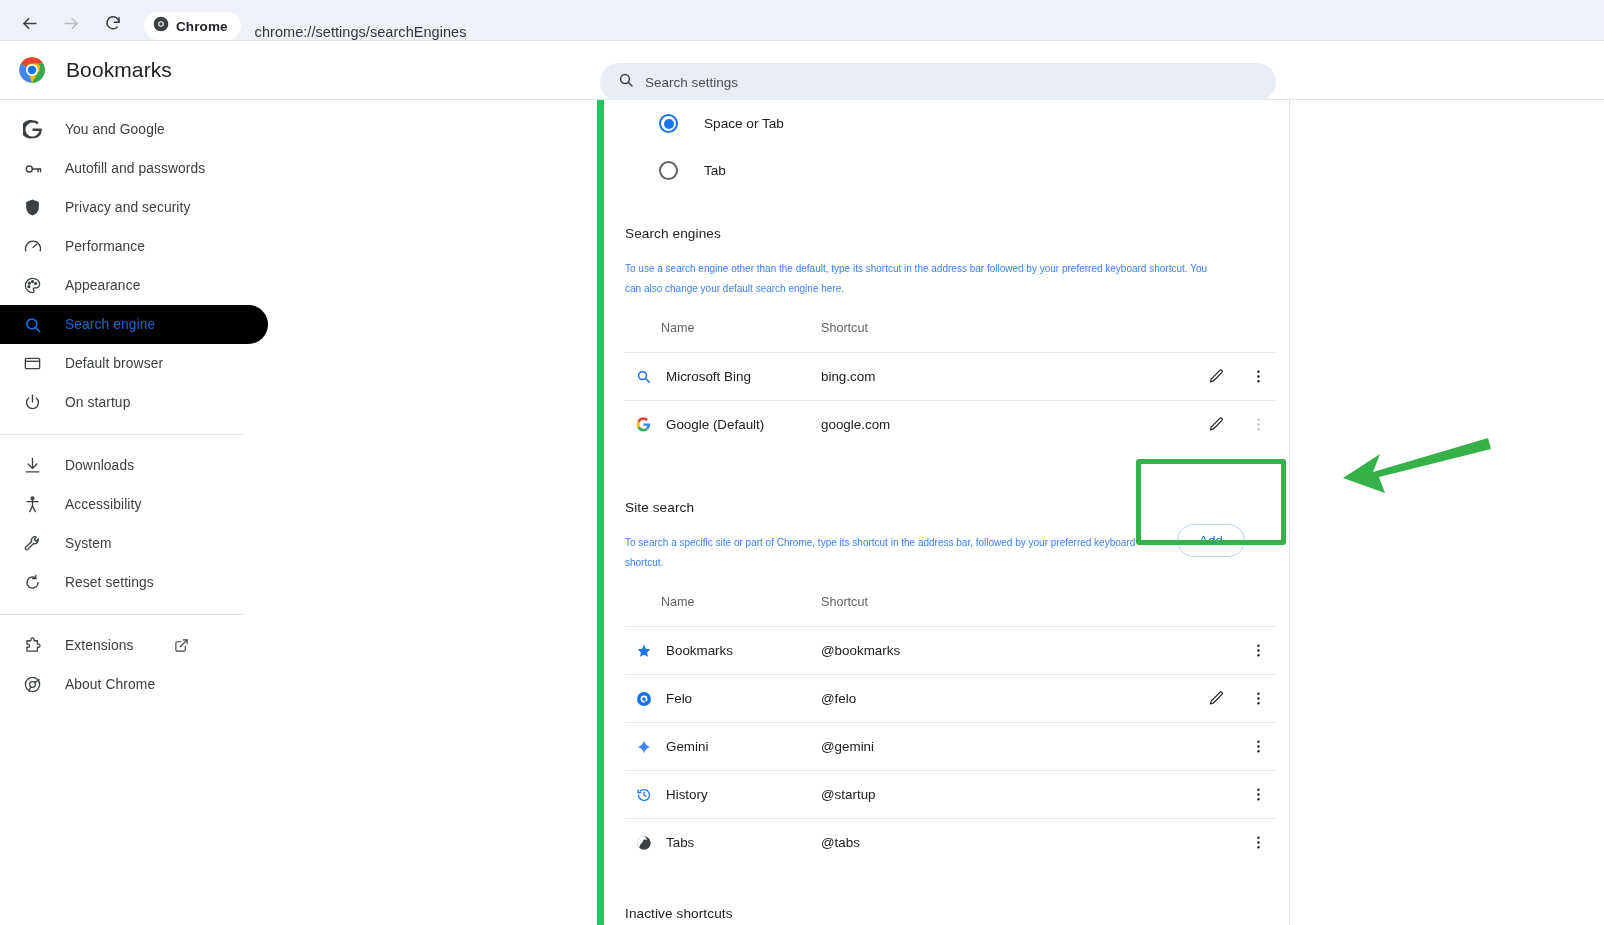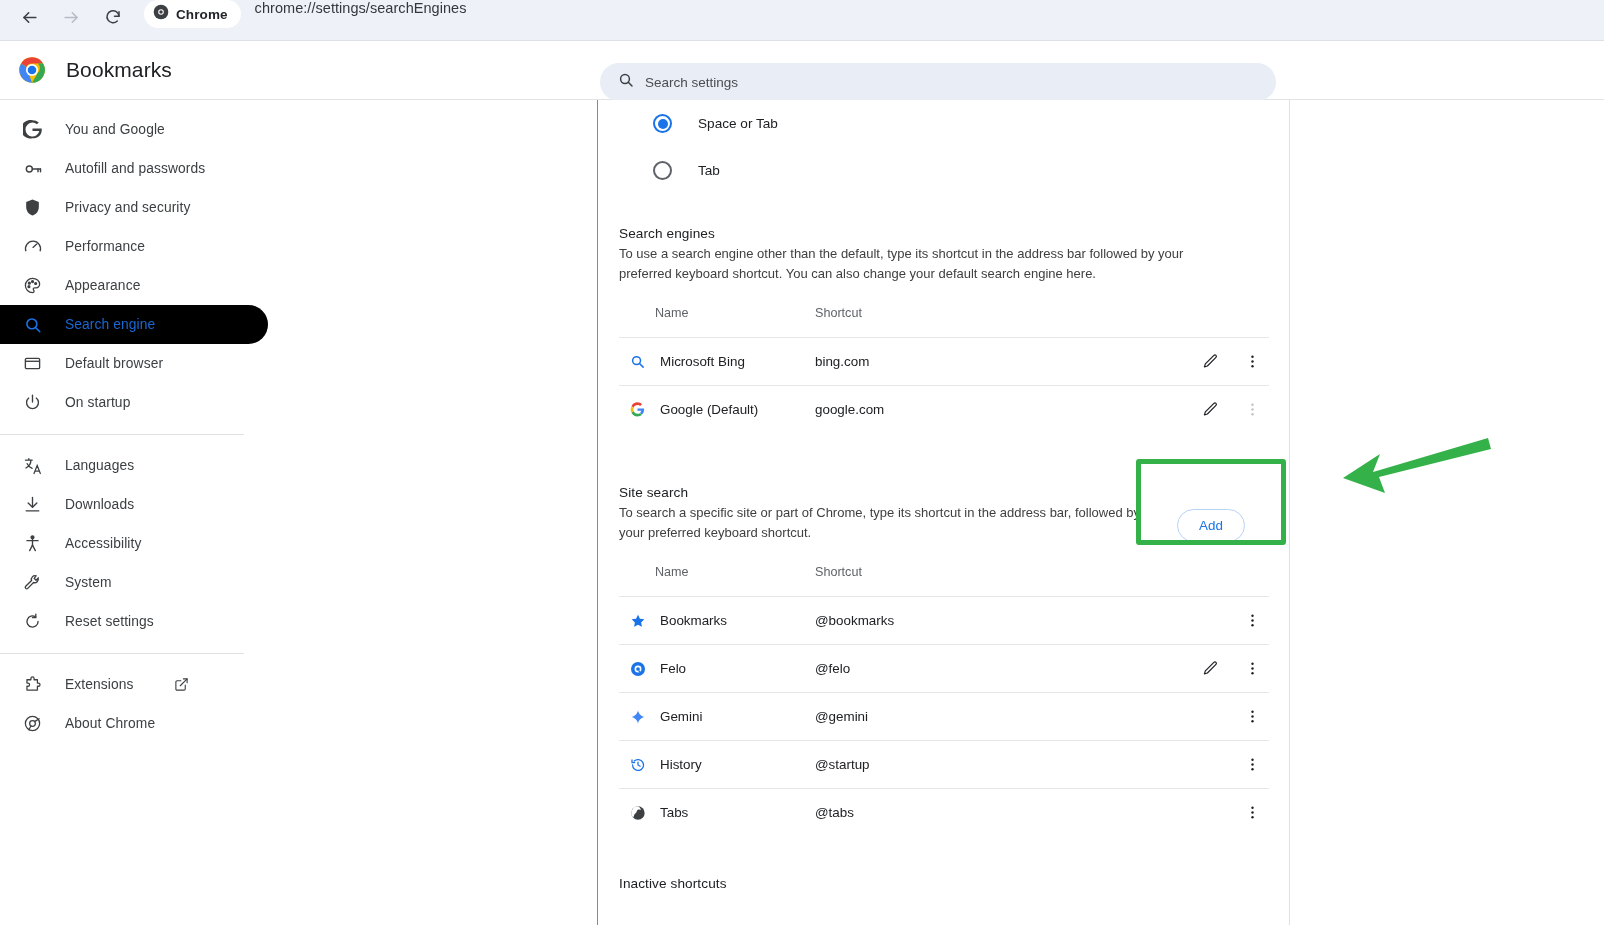--- a/index.html
+++ b/index.html
@@ -7,21 +7,21 @@
     width: 1604px; height: 925px;
     background: #ffffff;
     font-family: "Liberation Sans", sans-serif;
     overflow: hidden;
   }
 
   
   .omnibar {
     position: absolute; left: 0; top: 0; width: 1604px; height: 41px;
     background: #eef1f8;
-    display: flex; align-items: flex-start;
+    display: flex; align-items: flex-end;
     border-bottom: 1px solid #dcdfe6;
   }
   .nav-btn {
     width: 34px; height: 34px; margin-left: 8px;
     display: flex; align-items: center; justify-content: center;
     border-radius: 50%; color: #3c4043;
   }
   .nav-btn.first { margin-left: 12px; }
   .nav-btn.disabled { color: #b6bcc6; }
   .nav-btn svg { display: block; }
@@ -79,40 +79,40 @@
   .nav-item.selected .ico { color: #1a73e8; }
   .nav-sep {
     height: 1px; background: #e0e1e3; margin: 12px 24px 11px 0;
   }
   .ext-link { margin-left: 18px; width: 15px; height: 15px; display:inline-flex; }
 
   
   .card {
     position: absolute; left: 597px; top: 100px; width: 693px; height: 825px;
     background: #ffffff;
-    border-left: 1px solid #22c55e;
+    border-left: 7px solid #22c55e;
     border-right: 1px solid #dfe0e2;
     overflow: hidden;
   }
   .radio-row { display: flex; align-items: center; gap: 26px; padding-left: 55px; height: 47px;}
   .radio { width: 19px; height: 19px; border-radius: 50%; border: 2px solid #5f6368; position: relative; flex:0 0 19px;}
   .radio.on { border-color: #1a73e8; }
   .radio.on::after {
     content:""; position:absolute; left:50%; top:50%; transform:translate(-50%,-50%);
     width: 10px; height: 10px; border-radius:50%; background:#1a73e8;
   }
   .radio-label { font-size: 13.6px; color: #202124; }
 
   .section-title {
     font-size: 13.6px; color: #202124; font-weight: 500;
     padding-left: 21px; letter-spacing: .1px;
   }
   .section-desc {
-    font-size: 13px; color: #404040; line-height: 20px;
-    padding-left: 21px; width: 620px; margin-top: 3px;
+    font-size: 10px; color: #3b82f6; line-height: 20px;
+    padding-left: 21px; width: 620px; margin-top: 18px;
   }
 
   .table { margin-left: 21px; width: 650px; margin-top: 22px; }
   .thead {
     display: flex; height: 31px; align-items: flex-start;
     font-size: 12.6px; color: #5f6368;
   }
   .col-name { width: 196px; padding-left: 36px; }
   .col-shortcut { flex: 1; }
   .trow {
@@ -295,29 +295,20 @@
       <svg width="19" height="19" viewBox="0 0 24 24" fill="none" stroke="#3c4043" stroke-width="1.7" stroke-linecap="round">
           <path d="M7.2 6.4a7.5 7.5 0 1 0 9.6 0"></path>
           <line x1="12" y1="2.8" x2="12" y2="11.5"></line>
         </svg>
     </span>
     <span class="lbl">On startup</span>
   </div>
 
   <div class="nav-sep"></div>
 
-  <div class="nav-item">
-    <span class="ico">
-      <svg width="20" height="20" viewBox="0 0 24 24" fill="none" stroke="#3c4043" stroke-width="1.6" stroke-linecap="round">
-          <path d="M3 5h8M7 3.2v1.8M9.5 5c0 4-2.6 7.6-6 9.4M5 9.2c1.3 2.7 3.6 4.7 6 5.6"></path>
-          <path d="M13.2 21 17 11.4 20.8 21M14.5 18h5" stroke-width="1.5"></path>
-        </svg>
-    </span>
-    <span class="lbl">Languages</span>
-  </div>
 
   <div class="nav-item">
     <span class="ico">
       <svg width="19" height="19" viewBox="0 0 24 24" fill="none" stroke="#3c4043" stroke-width="1.7" stroke-linecap="round">
           <line x1="12" y1="3" x2="12" y2="15"></line>
           <polyline points="6.5 10 12 15.5 17.5 10"></polyline>
           <line x1="4" y1="20" x2="20" y2="20"></line>
         </svg>
     </span>
     <span class="lbl">Downloads</span>

